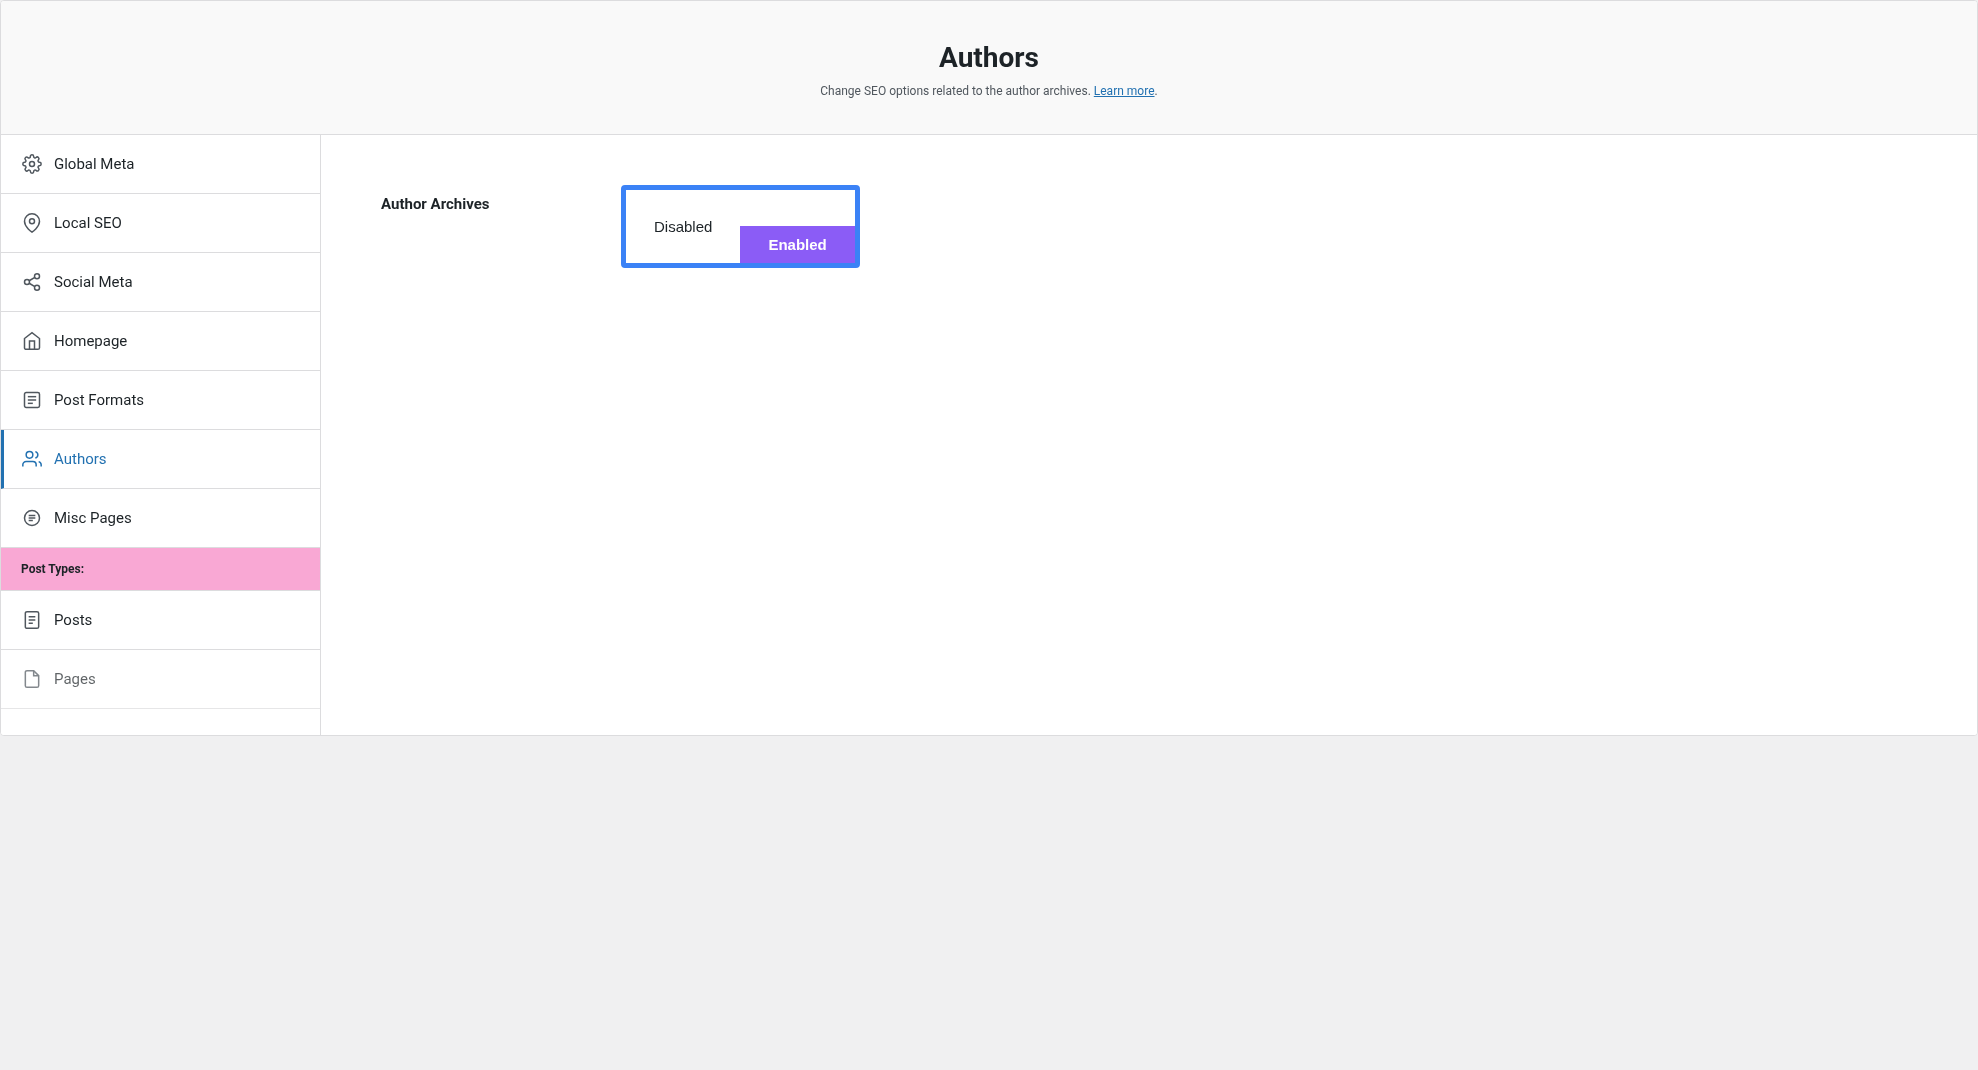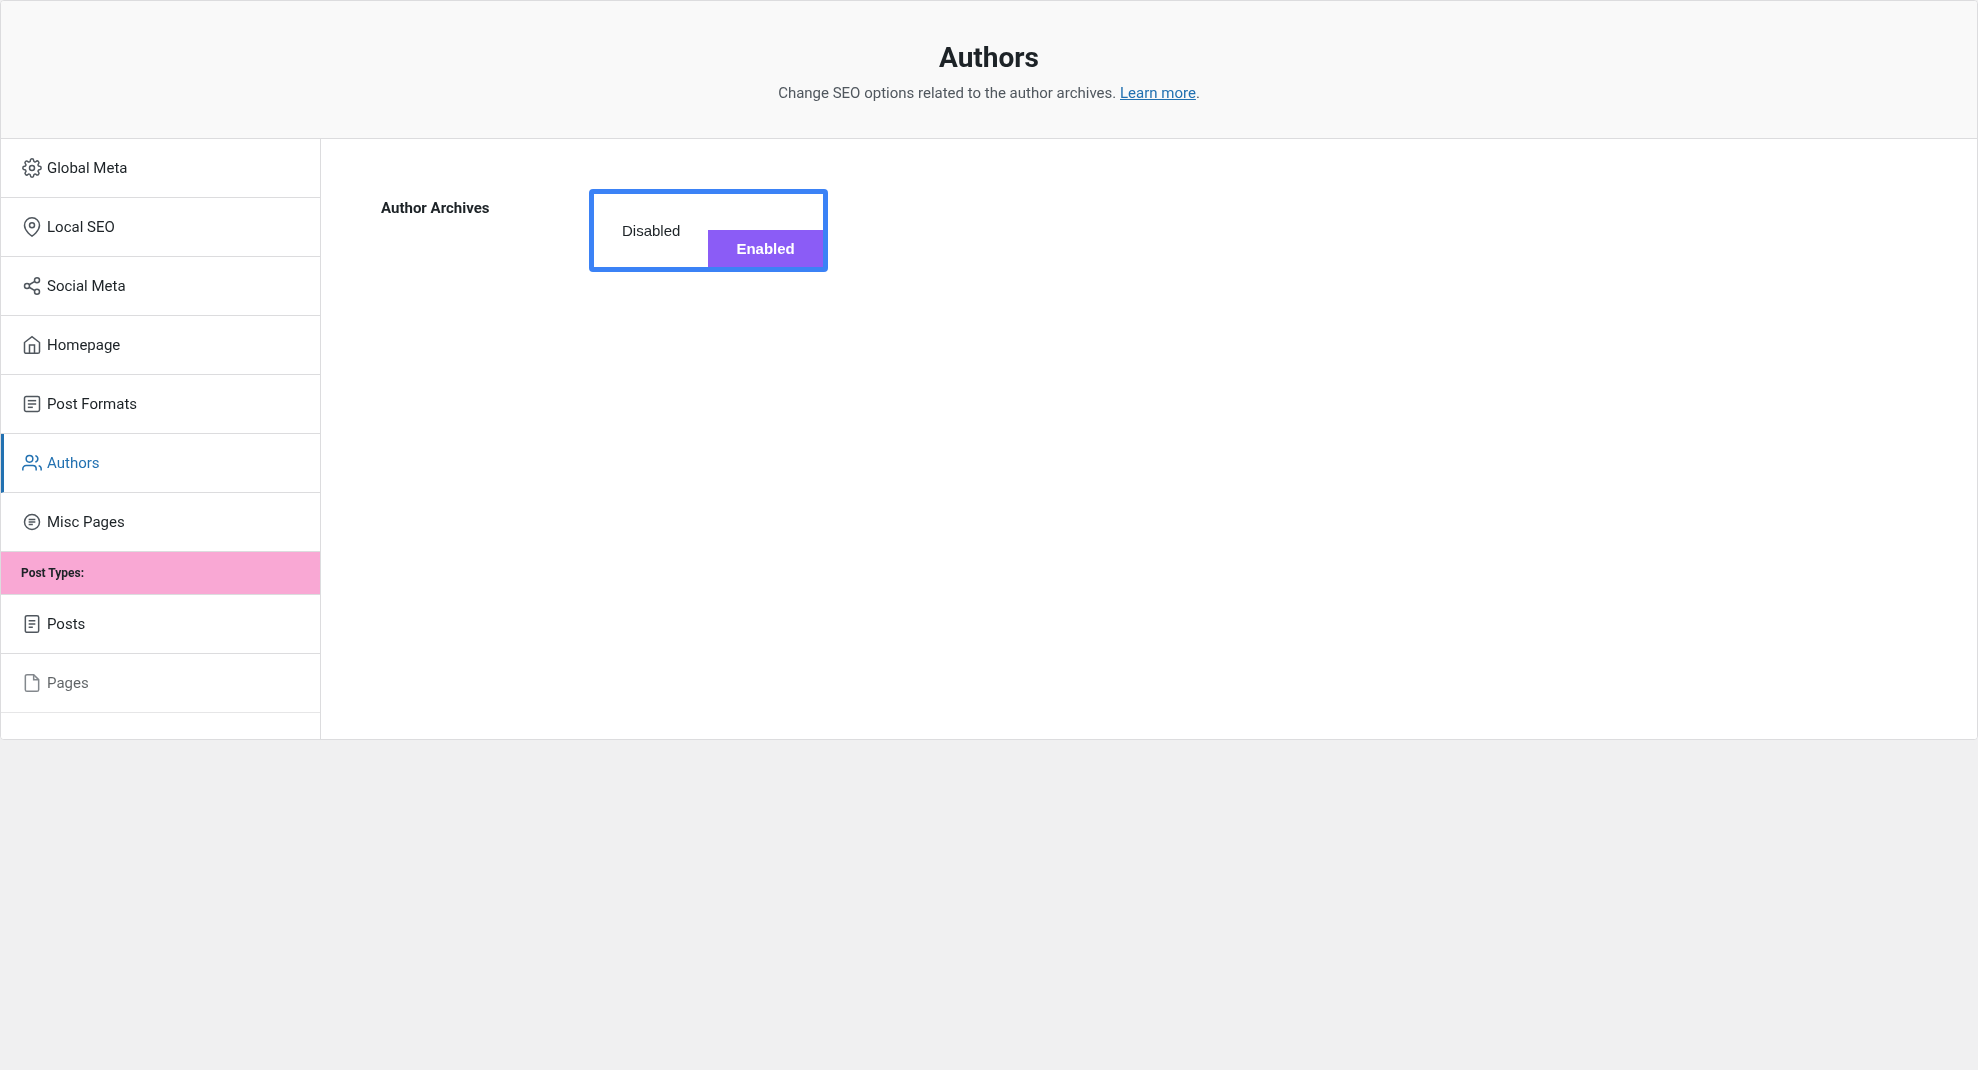--- a/index.html
+++ b/index.html
@@ -32,21 +32,21 @@
     }
 
     .page-header h1 {
       font-size: 28px;
       font-weight: 700;
       color: #1d2327;
       margin-bottom: 10px;
     }
 
     .page-header p {
-      font-size: 15px;
+      font-size: 12px;
       color: #50575e;
     }
 
     .page-header a {
       color: #2271b1;
       text-decoration: underline;
     }
 
     
     .main-layout {
@@ -58,21 +58,21 @@
     .sidebar {
       width: 320px;
       flex-shrink: 0;
       border-right: 1px solid #dcdcde;
       background: #fff;
     }
 
     .sidebar-item {
       display: flex;
       align-items: center;
-      gap: 4px;
+      gap: 11px;
       padding: 18px 20px;
       border-bottom: 1px solid #dcdcde;
       cursor: pointer;
       font-size: 15px;
       color: #1d2327;
       position: relative;
       background: #fff;
     }
 
     .sidebar-item.active {
@@ -112,21 +112,21 @@
     
     .content-area {
       flex: 1;
       padding: 50px 60px;
       background: #fff;
     }
 
     .setting-row {
       display: flex;
       align-items: flex-start;
-      gap: 28px;
+      gap: 60px;
       margin-bottom: 24px;
     }
 
     .setting-label {
       font-size: 15px;
       font-weight: 700;
       color: #1d2327;
       min-width: 180px;
       padding-top: 10px;
     }

